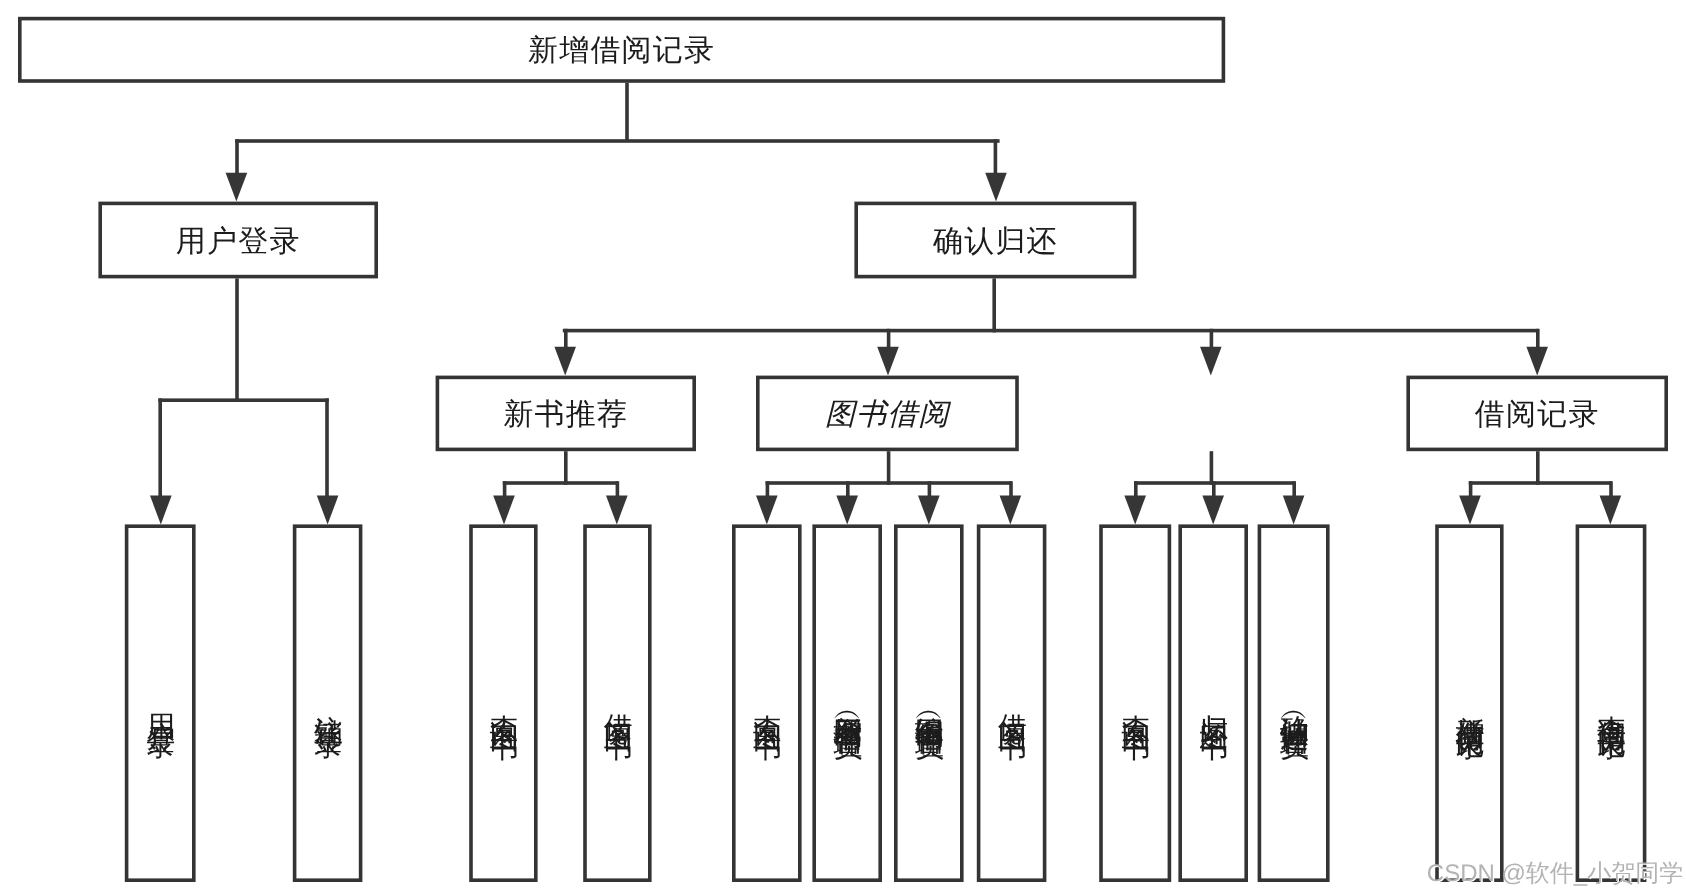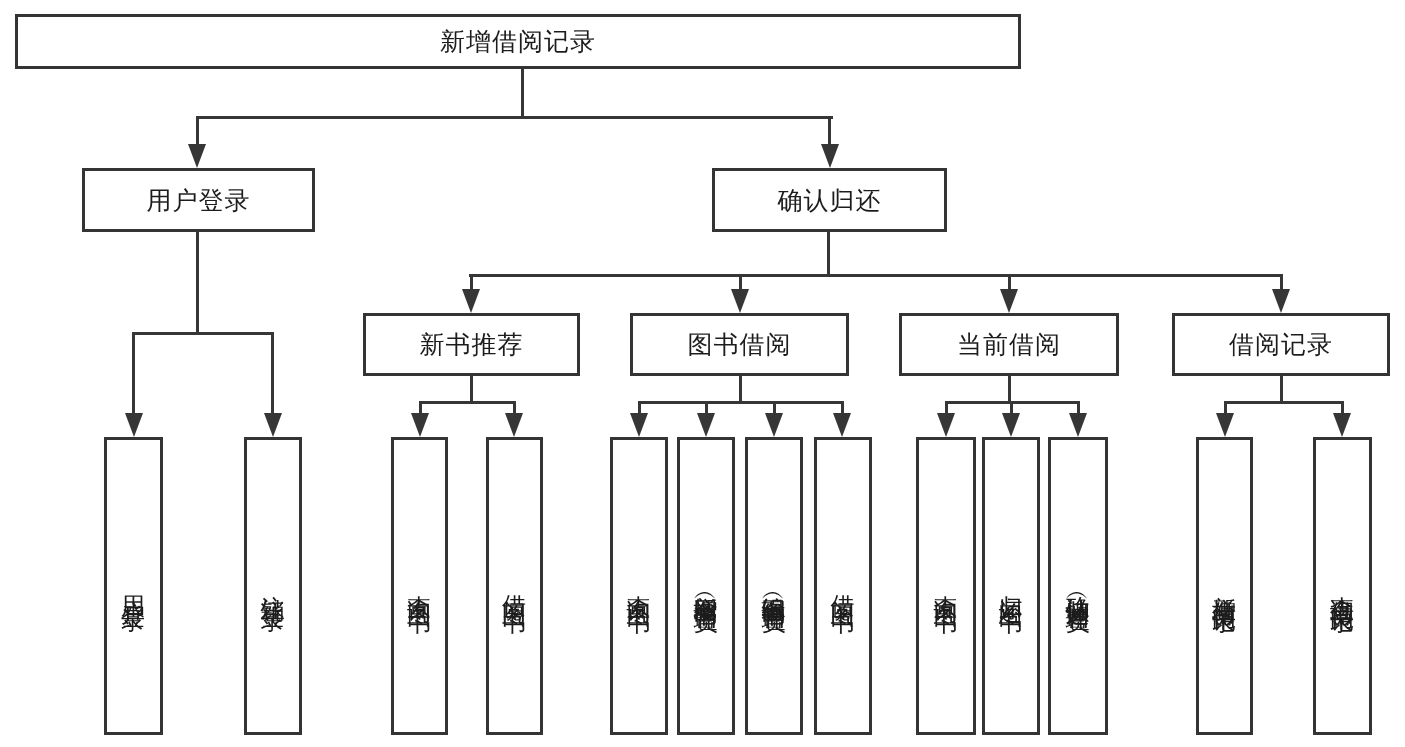--- a/index.html
+++ b/index.html
@@ -96,25 +96,22 @@
   <div class="vline" style="left:739px; top:274px; height:17px;"></div>
   <div class="arrow" style="left:731px; top:289px;"></div>
   <div class="vline" style="left:1008px; top:274px; height:17px;"></div>
   <div class="arrow" style="left:1000px; top:289px;"></div>
   <div class="vline" style="left:1280px; top:274px; height:17px;"></div>
   <div class="arrow" style="left:1272px; top:289px;"></div>
 
   <div class="box" style="left:363px; top:313px; width:217px; height:63px;align-items:center;">
     <span class="hlabel">新书推荐</span>
   </div>
-  <div class="box" style="left:630px; top:313px; width:219px; height:63px;">
+  <div class="box" style="left:630px; top:313px; width:219px; height:63px;font-style:italic;">
     <span class="hlabel">图书借阅</span>
-  </div>
-  <div class="box" style="left:899px; top:313px; width:220px; height:63px;">
-    <span class="hlabel">当前借阅</span>
   </div>
   <div class="box" style="left:1172px; top:313px; width:218px; height:63px;align-items:center;">
     <span class="hlabel">借阅记录</span>
   </div>
 
   <div class="vline" style="left:470px; top:376px; height:28px;"></div>
   <div class="hline" style="left:419px; top:401px; width:96px;"></div>
   <div class="vline" style="left:419px; top:401px; height:14px;"></div>
   <div class="arrow" style="left:411px; top:413px;"></div>
   <div class="vline" style="left:513px; top:401px; height:14px;"></div>
@@ -184,14 +181,15 @@
     <span class="vtext" style="letter-spacing:2px;">确认归还（管理员）</span>
   </div>
 
   <div class="box" style="left:1196px; top:437px; width:57px; height:298px;">
     <span class="vtext" style="letter-spacing:3px;">新增借阅记录</span>
   </div>
   <div class="box" style="left:1313px; top:437px; width:59px; height:298px;">
     <span class="vtext" style="letter-spacing:3px;">查询借阅记录</span>
   </div>
 
+  <div class="watermark">CSDN @软件_小贺同学</div>
 
 </div>
 
 </body></html>

